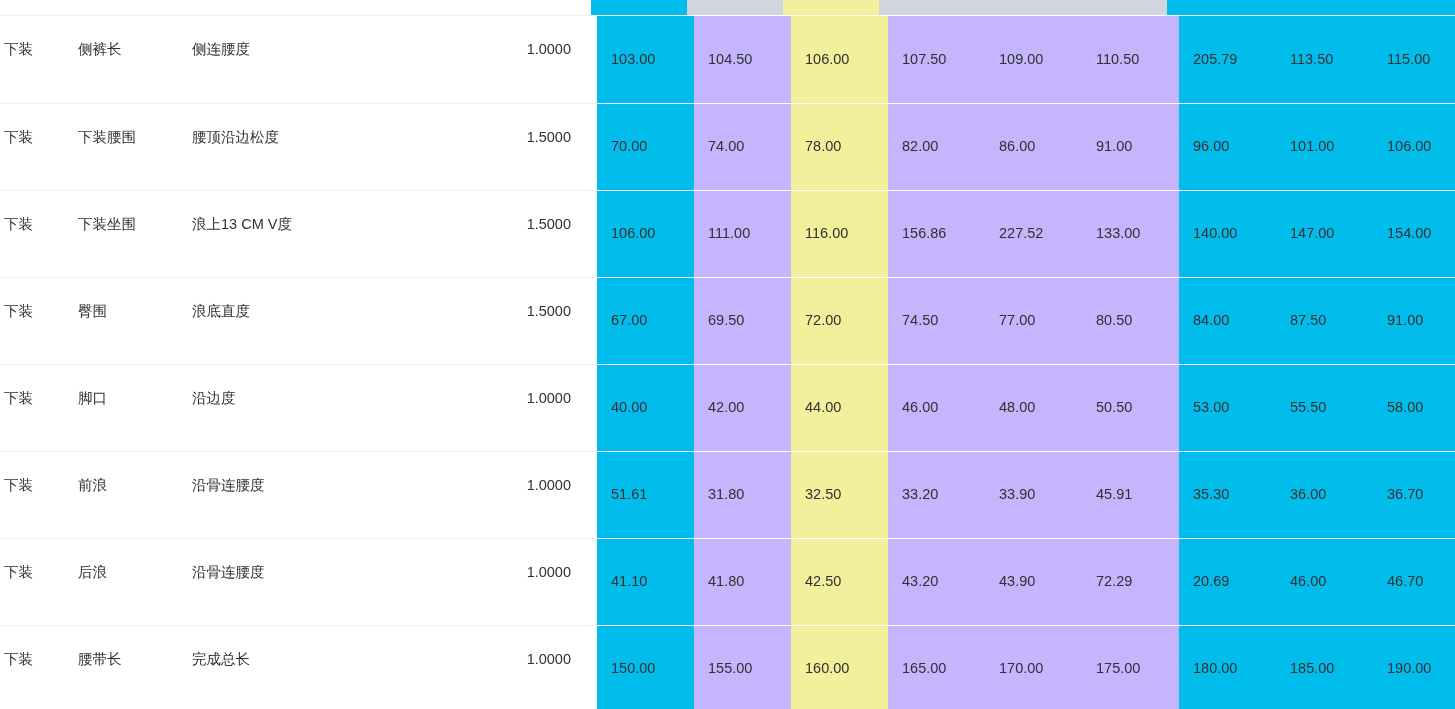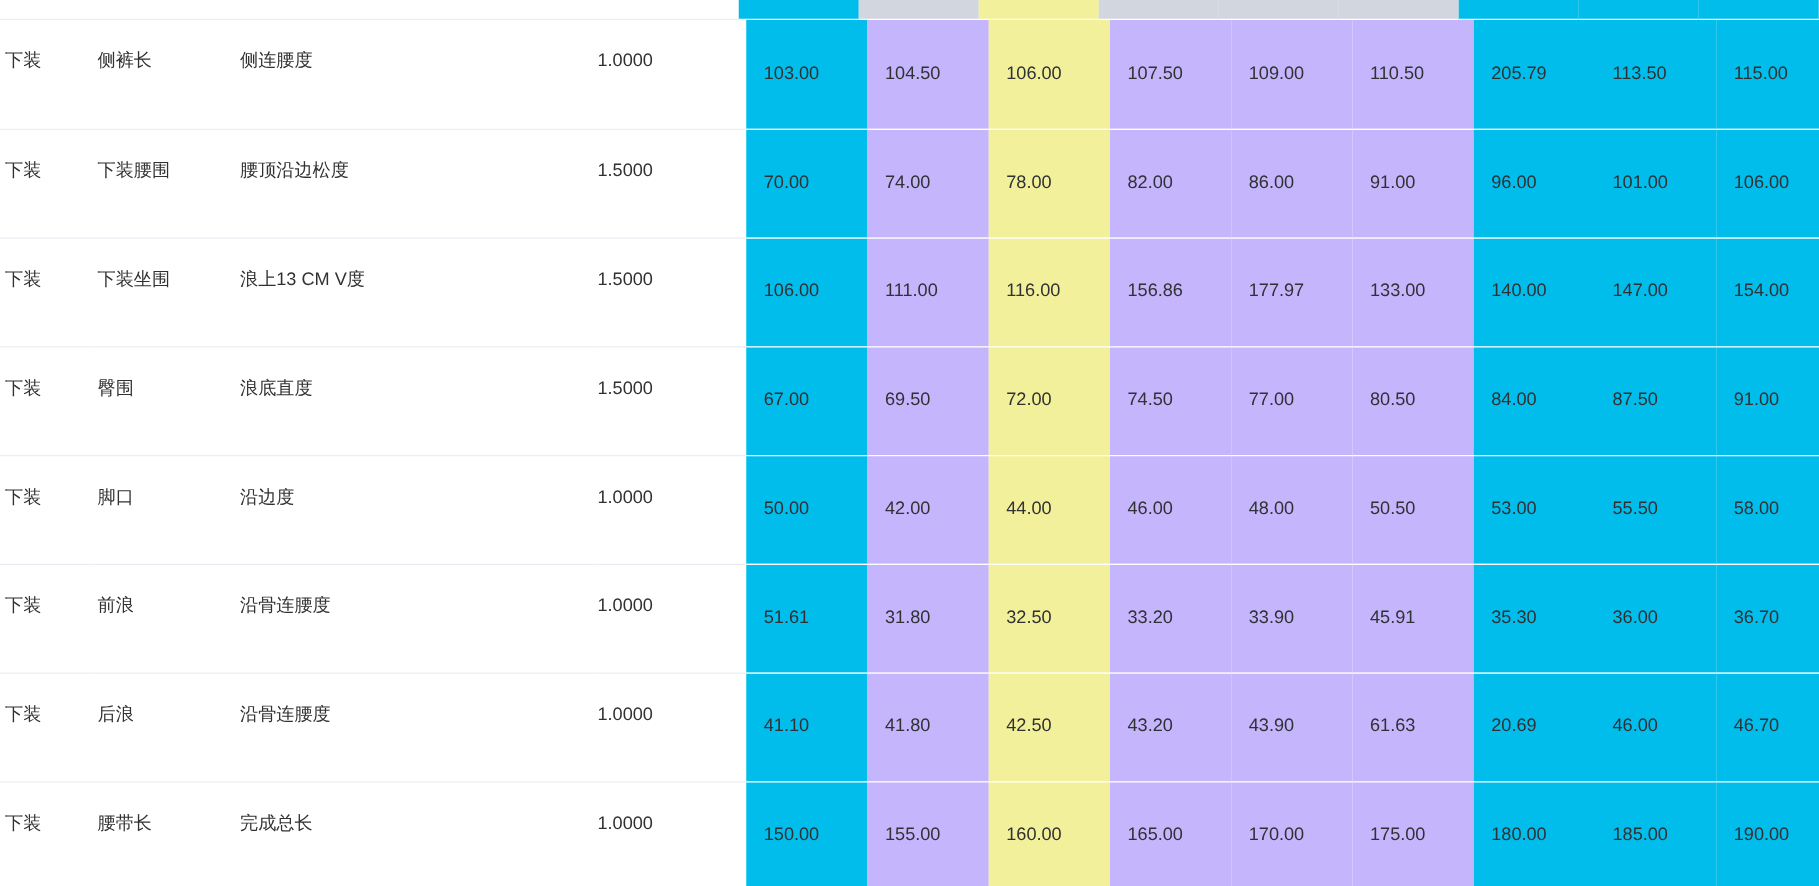--- a/index.html
+++ b/index.html
@@ -45,20 +45,21 @@
   td.cell-text {
     background: #ffffff;
     color: #303133;
     padding-left: 4px;
     vertical-align: top;
     padding-top: 24px;
   }
   td.cell-tol {
     background: #ffffff;
     color: #303133;
+    text-align: right;
     padding-right: 26px;
     vertical-align: top;
     padding-top: 24px;
   }
 
   
   td.cell-size {
     text-align: left;
     padding-left: 14px;
     vertical-align: middle;
@@ -169,21 +170,21 @@
         </tr>
         <tr>
           <td class="cell-text">下装</td>
           <td class="cell-text">下装坐围</td>
           <td class="cell-text">浪上13 CM V度</td>
           <td class="cell-tol">1.5000</td>
           <td class="cell-size sz-cyan">106.00</td>
           <td class="cell-size sz-grey">111.00</td>
           <td class="cell-size sz-yellow">116.00</td>
           <td class="cell-size sz-grey">156.86</td>
-          <td class="cell-size sz-grey">177.97</td>
+          <td class="cell-size sz-grey">227.52</td>
           <td class="cell-size sz-grey">133.00</td>
           <td class="cell-size sz-cyan">140.00</td>
           <td class="cell-size sz-cyan">147.00</td>
           <td class="cell-size sz-cyan">154.00</td>
         </tr>
         <tr>
           <td class="cell-text">下装</td>
           <td class="cell-text">臀围</td>
           <td class="cell-text">浪底直度</td>
           <td class="cell-tol">1.5000</td>
@@ -195,21 +196,21 @@
           <td class="cell-size sz-grey">80.50</td>
           <td class="cell-size sz-cyan">84.00</td>
           <td class="cell-size sz-cyan">87.50</td>
           <td class="cell-size sz-cyan">91.00</td>
         </tr>
         <tr>
           <td class="cell-text">下装</td>
           <td class="cell-text">脚口</td>
           <td class="cell-text">沿边度</td>
           <td class="cell-tol">1.0000</td>
-          <td class="cell-size sz-cyan">50.00</td>
+          <td class="cell-size sz-cyan">40.00</td>
           <td class="cell-size sz-grey">42.00</td>
           <td class="cell-size sz-yellow">44.00</td>
           <td class="cell-size sz-grey">46.00</td>
           <td class="cell-size sz-grey">48.00</td>
           <td class="cell-size sz-grey">50.50</td>
           <td class="cell-size sz-cyan">53.00</td>
           <td class="cell-size sz-cyan">55.50</td>
           <td class="cell-size sz-cyan">58.00</td>
         </tr>
         <tr>
@@ -230,21 +231,21 @@
         <tr>
           <td class="cell-text">下装</td>
           <td class="cell-text">后浪</td>
           <td class="cell-text">沿骨连腰度</td>
           <td class="cell-tol">1.0000</td>
           <td class="cell-size sz-cyan">41.10</td>
           <td class="cell-size sz-grey">41.80</td>
           <td class="cell-size sz-yellow">42.50</td>
           <td class="cell-size sz-grey">43.20</td>
           <td class="cell-size sz-grey">43.90</td>
-          <td class="cell-size sz-grey">61.63</td>
+          <td class="cell-size sz-grey">72.29</td>
           <td class="cell-size sz-cyan">20.69</td>
           <td class="cell-size sz-cyan">46.00</td>
           <td class="cell-size sz-cyan">46.70</td>
         </tr>
         <tr>
           <td class="cell-text">下装</td>
           <td class="cell-text">腰带长</td>
           <td class="cell-text">完成总长</td>
           <td class="cell-tol">1.0000</td>
           <td class="cell-size sz-cyan">150.00</td>

